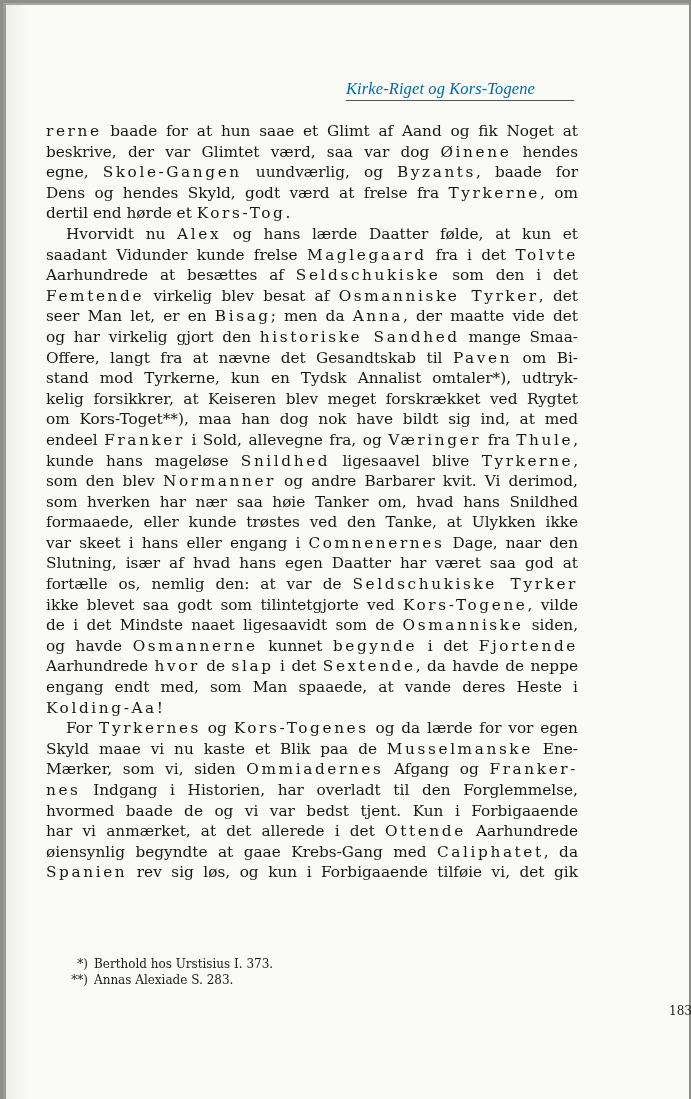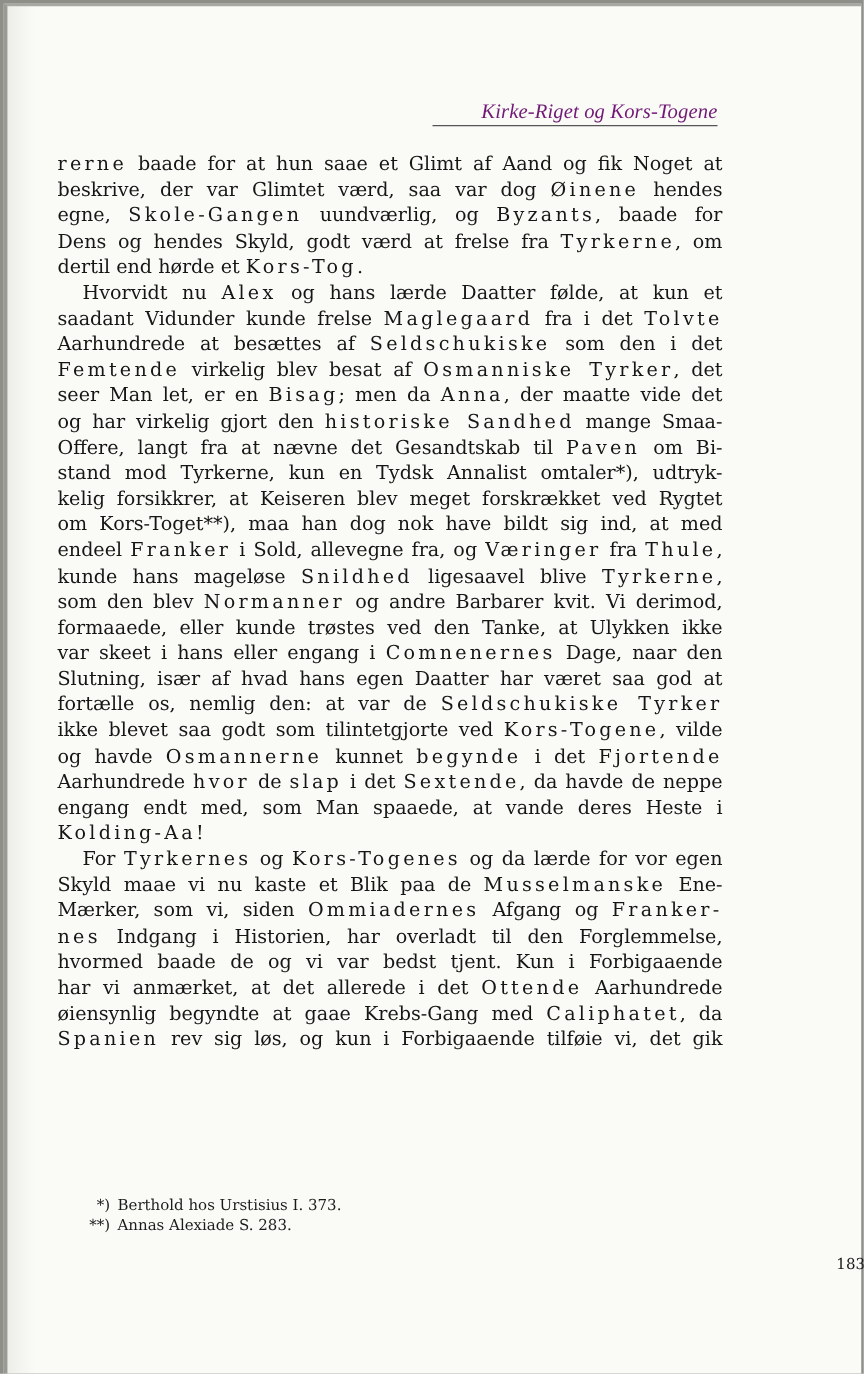--- a/index.html
+++ b/index.html
@@ -28,25 +28,24 @@
     position: absolute;
     left: 0; top: 0; right: 0; bottom: 0;
     background: linear-gradient(to right, rgba(200,200,190,0.25) 0px, rgba(255,255,255,0) 22px);
     pointer-events: none;
   }
   .running-head {
     position: absolute;
     left: 340px;
     top: 74px;
     width: 228px;
-    text-align: right;
     font-family: "Liberation Serif", serif;
     font-style: italic;
     font-size: 16.5px;
-    color: #701a75;
+    color: #0369a1;
     letter-spacing: 0.1px;
     border-bottom: 1px solid #555;
     padding-bottom: 1px;
     line-height: 20px;
   }
   .body-text {
     position: absolute;
     left: 40px;
     top: 116px;
     width: 532px;
@@ -123,25 +122,27 @@
       <span class="line"><span class="sp">Femtende</span><span> virkelig blev besat af </span><span class="sp">Osmanniske Tyrker</span><span>, det</span></span>
       <span class="line"><span>seer Man let, er en </span><span class="sp">Bisag</span><span>; men da </span><span class="sp">Anna</span><span>, der maatte vide det</span></span>
       <span class="line"><span>og har virkelig gjort den </span><span class="sp">historiske Sandhed</span><span> mange Smaa-</span></span>
       <span class="line"><span>Offere, langt fra at nævne det Gesandtskab til </span><span class="sp">Paven</span><span> om Bi-</span></span>
       <span class="line"><span>stand mod Tyrkerne, kun en Tydsk Annalist omtaler*), udtryk-</span></span>
       <span class="line"><span>kelig forsikkrer, at Keiseren blev meget forskrækket ved Rygtet</span></span>
       <span class="line"><span>om Kors-Toget**), maa han dog nok have bildt sig ind, at med</span></span>
       <span class="line"><span>endeel </span><span class="sp">Franker</span><span> i Sold, allevegne fra, og </span><span class="sp">Væringer</span><span> fra </span><span class="sp">Thule</span><span>,</span></span>
       <span class="line"><span>kunde hans mageløse </span><span class="sp">Snildhed</span><span> ligesaavel blive </span><span class="sp">Tyrkerne</span><span>,</span></span>
       <span class="line"><span>som den blev </span><span class="sp">Normanner</span><span> og andre Barbarer kvit. Vi derimod,</span></span>
+      <span class="line"><span>som hverken har nær saa høie Tanker om, hvad hans Snildhed</span></span>
       <span class="line"><span>formaaede, eller kunde trøstes ved den Tanke, at Ulykken ikke</span></span>
       <span class="line"><span>var skeet i hans eller engang i </span><span class="sp">Comnenernes</span><span> Dage, naar den</span></span>
       <span class="line"><span>Slutning, især af hvad hans egen Daatter har været saa god at</span></span>
       <span class="line"><span>fortælle os, nemlig den: at var de </span><span class="sp">Seldschukiske Tyrker</span></span>
       <span class="line"><span>ikke blevet saa godt som tilintetgjorte ved </span><span class="sp">Kors-Togene</span><span>, vilde</span></span>
+      <span class="line"><span>de i det Mindste naaet ligesaavidt som de </span><span class="sp">Osmanniske</span><span> siden,</span></span>
       <span class="line"><span>og havde </span><span class="sp">Osmannerne</span><span> kunnet </span><span class="sp">begynde</span><span> i det </span><span class="sp">Fjortende</span></span>
       <span class="line"><span>Aarhundrede </span><span class="sp">hvor</span><span> de </span><span class="sp">slap</span><span> i det </span><span class="sp">Sextende</span><span>, da havde de neppe</span></span>
       <span class="line"><span>engang endt med, som Man spaaede, at vande deres Heste i</span></span>
       <span class="line last"><span class="sp">Kolding-Aa</span><span>!</span></span>
       <span class="line indent"><span>For </span><span class="sp">Tyrkernes</span><span> og </span><span class="sp">Kors-Togenes</span><span> og da lærde for vor egen</span></span>
       <span class="line"><span>Skyld maae vi nu kaste et Blik paa de </span><span class="sp">Musselmanske</span><span> Ene-</span></span>
       <span class="line"><span>Mærker, som vi, siden </span><span class="sp">Ommiadernes</span><span> Afgang og </span><span class="sp">Franker-</span></span>
       <span class="line"><span class="sp">nes</span><span> Indgang i Historien, har overladt til den Forglemmelse,</span></span>
       <span class="line"><span>hvormed baade de og vi var bedst tjent. Kun i Forbigaaende</span></span>
       <span class="line"><span>har vi anmærket, at det allerede i det </span><span class="sp">Ottende</span><span> Aarhundrede</span></span>

